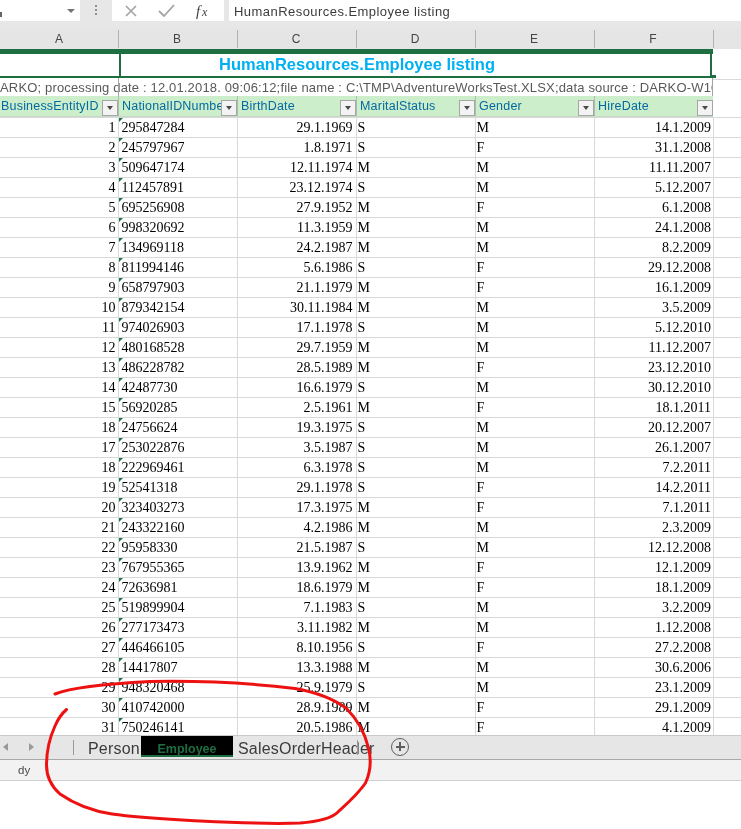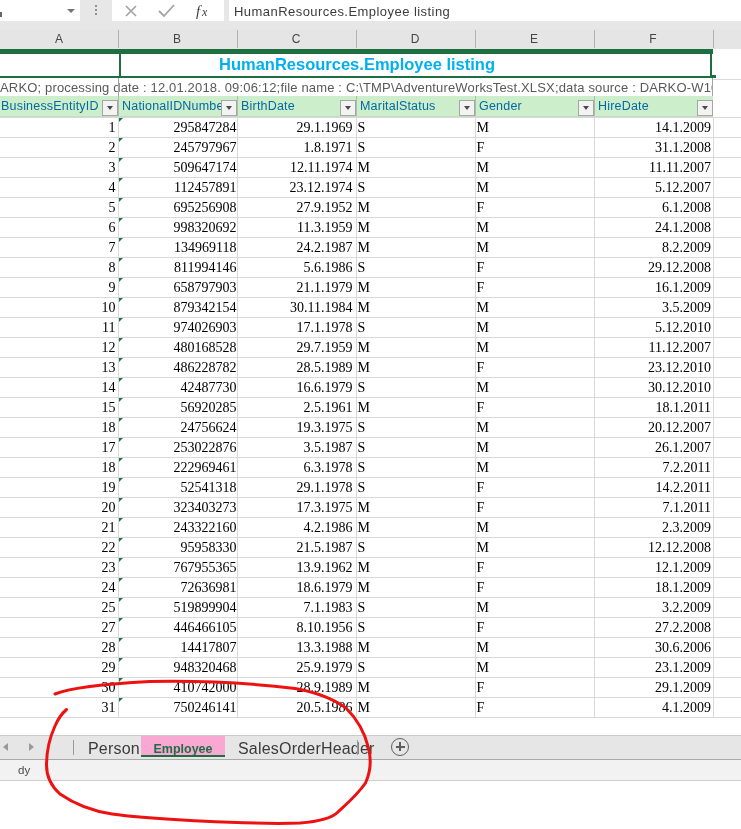--- a/index.html
+++ b/index.html
@@ -41,37 +41,37 @@
 .fbtn{position:absolute;top:3.5px;width:14px;height:14px;background:#f3f3f3;border:1px solid #a6a6a6;}
 .fbtn i{position:absolute;left:3.5px;top:5px;width:0;height:0;
   border-left:3.5px solid transparent;border-right:3.5px solid transparent;border-top:4px solid #4a4a4a;}
 
 #data{left:0;top:117px;border-collapse:collapse;table-layout:fixed;}
 #data td{border:1px solid #d9d9d9;height:20px;padding:0;box-sizing:border-box;
   font-family:"Liberation Serif",serif;font-size:14px;color:#000;
   white-space:nowrap;overflow:hidden;vertical-align:middle;}
 #data tr{height:20px;}
 #data td.ca{border-left:none;width:118px;text-align:right;padding-right:2px;}
-#data td.cb{width:119px;text-align:right;padding-left:3px;position:relative;margin-left:44px;}
+#data td.cb{width:119px;text-align:left;padding-left:3px;position:relative;margin-left:44px;}
 #data td.cc{width:119px;text-align:right;padding-right:3px;}
 #data td.cd{width:119px;text-align:left;padding-left:1px;}
 #data td.ce{width:119px;text-align:left;padding-left:1px;}
 #data td.cf{width:119px;text-align:right;padding-right:1.5px;}
 #data td.cg{border-right:none;width:28px;}
 #data td.cb::before{content:"";position:absolute;left:0;top:0;width:0;height:0;
   border-top:4.5px solid #1e7145;border-right:4.5px solid transparent;}
 
 #tabbar{left:0;top:735px;width:741px;height:24px;background:#e6e6e6;border-top:1px solid #cacaca;z-index:5;}
 #tabbar .arrL{position:absolute;left:3px;top:7px;width:0;height:0;
   border-top:4px solid transparent;border-bottom:4px solid transparent;border-right:5px solid #9a9a9a;}
 #tabbar .arrR{position:absolute;left:29px;top:7px;width:0;height:0;
   border-top:4px solid transparent;border-bottom:4px solid transparent;border-left:5px solid #9a9a9a;}
 #tabbar .tsep{position:absolute;top:4px;width:1px;height:15px;background:#9a9a9a;}
 #tabbar .tname{position:absolute;top:3.5px;font-size:16px;letter-spacing:0.2px;color:#3b3b3b;}
-#activetab{position:absolute;left:141px;top:0;width:84px;height:18.5px;background:#f9a8d4;
+#activetab{position:absolute;left:141px;top:0;width:92px;height:18.5px;background:#000000;
   border-bottom:2.5px solid #1d6f42;text-align:center;}
 #activetab span{font-size:12.5px;font-weight:bold;color:#1d6f42;position:relative;top:2.5px;}
 #plusbtn{position:absolute;left:391px;top:2px;width:16px;height:16px;border:1.5px solid #5f5f5f;
   border-radius:50%;}
 #plusbtn .ph{position:absolute;left:3.5px;top:7px;width:9px;height:1.5px;background:#5f5f5f;}
 #plusbtn .pv{position:absolute;left:7.2px;top:3.2px;width:1.5px;height:9px;background:#5f5f5f;}
 
 #statusbar{left:0;top:759px;width:741px;height:20px;background:#f2f2f2;
   border-top:1px solid #a9a9a9;border-bottom:1px solid #cfcfcf;z-index:5;}
 #statusbar span{position:absolute;left:1px;top:4px;font-size:11.5px;color:#4a4a4a;padding-left:17px;}
@@ -386,20 +386,29 @@
 <tr>
         <td class="ca">25</td>
         <td class="cb">519899904</td>
         <td class="cc">7.1.1983</td>
         <td class="cd">S</td>
         <td class="ce">M</td>
         <td class="cf">3.2.2009</td>
         <td class="cg"></td>
       </tr>
 <tr>
+        <td class="ca">26</td>
+        <td class="cb">277173473</td>
+        <td class="cc">3.11.1982</td>
+        <td class="cd">M</td>
+        <td class="ce">M</td>
+        <td class="cf">1.12.2008</td>
+        <td class="cg"></td>
+      </tr>
+<tr>
         <td class="ca">27</td>
         <td class="cb">446466105</td>
         <td class="cc">8.10.1956</td>
         <td class="cd">S</td>
         <td class="ce">F</td>
         <td class="cf">27.2.2008</td>
         <td class="cg"></td>
       </tr>
 <tr>
         <td class="ca">28</td>

